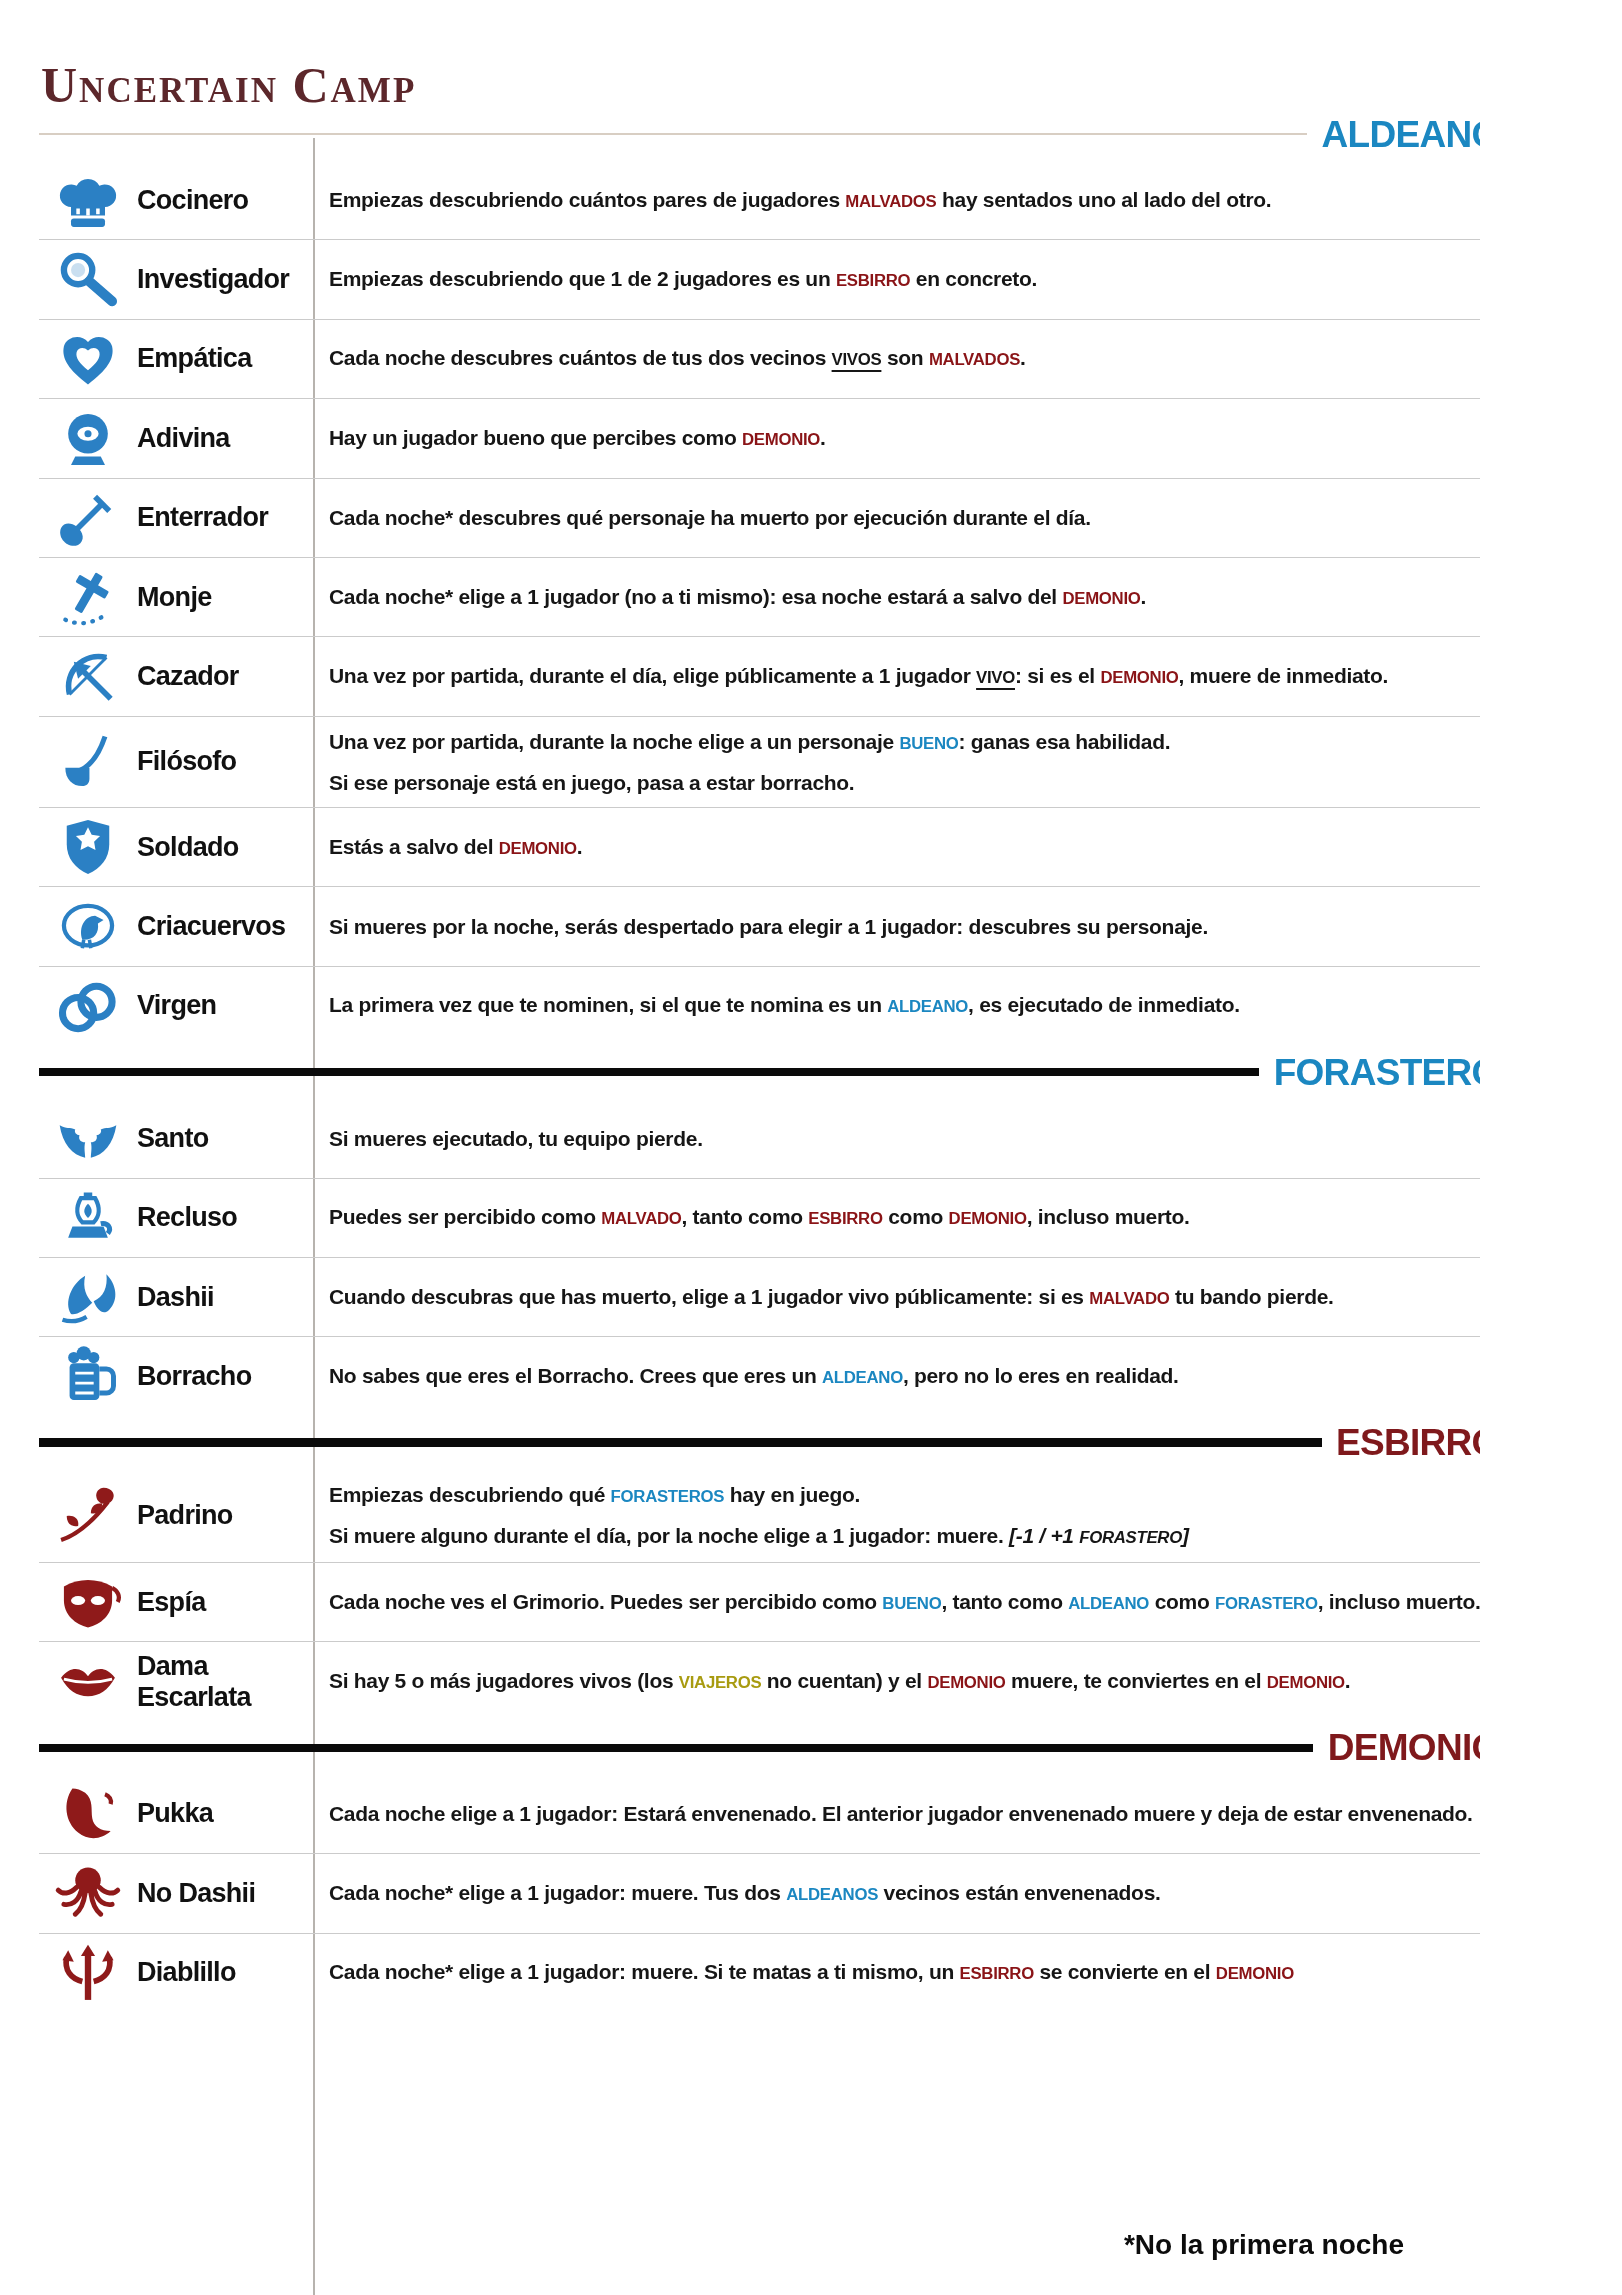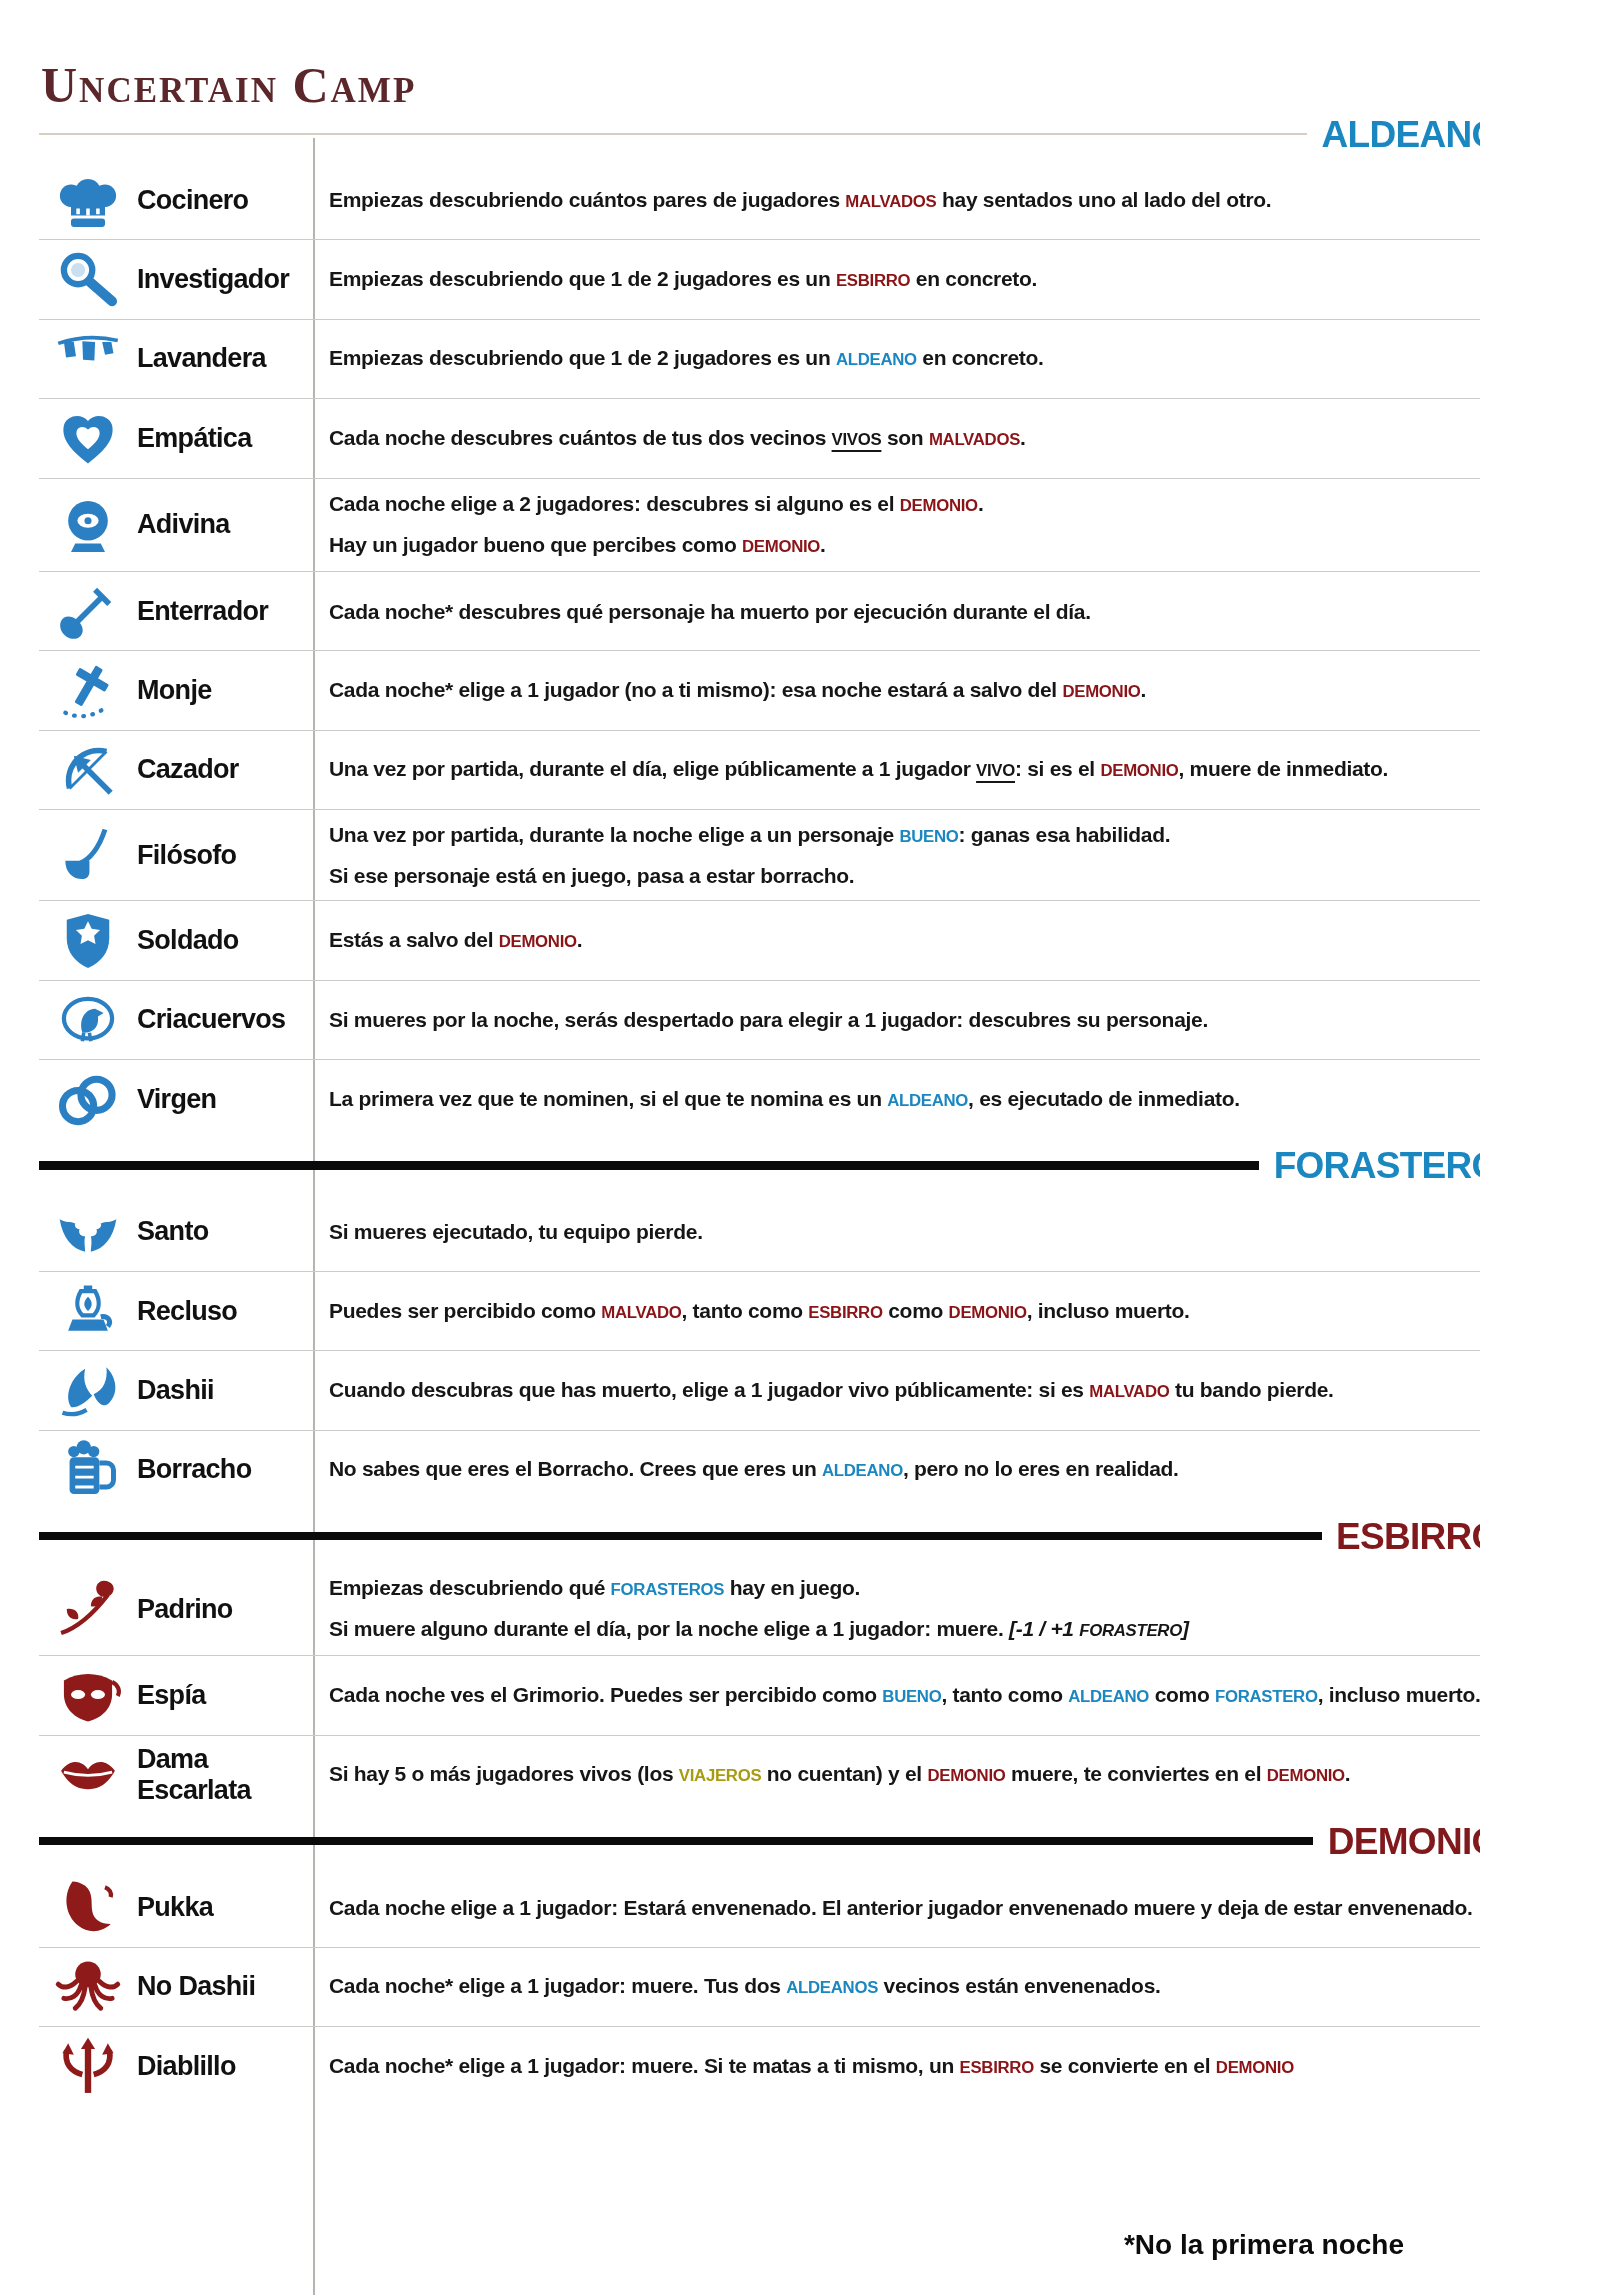--- a/index.html
+++ b/index.html
@@ -66,55 +66,40 @@
           </svg>
         </div>
         <div class="name-cell">Investigador</div>
         <div class="desc-cell">
           <div class="line">Empiezas descubriendo que 1 de 2 jugadores es un <span class="kw kw-evil">ESBIRRO</span> en concreto.</div>
         </div>
       </div>
       <div class="role-row">
         <div class="icon-cell">
           <svg viewBox="0 0 48 48" style="color:#2b80c4">
-            <path d="M3 13q21-7 42-2" fill="none" stroke="currentColor" stroke-width="2.5"></path>
-            <path d="M7 12l1.5 11l7-1l-1.5-10z" fill="currentColor"></path>
-            <path d="M20 11.5l.5 13l8 .5l.5-13z" fill="currentColor"></path>
-            <path d="M34 12l2 9l6-1l-1.5-8z" fill="currentColor"></path>
-          </svg>
-        </div>
-        <div class="name-cell">Lavandera</div>
-        <div class="desc-cell">
-          <div class="line">Empiezas descubriendo que 1 de 2 jugadores es un <span class="kw kw-good">ALDEANO</span> en concreto.</div>
-        </div>
-      </div>
-      <div class="role-row">
-        <div class="icon-cell">
-          <svg viewBox="0 0 48 48" style="color:#2b80c4">
             <path d="M24 42C11 32 5 24 7 15c2-7 12-9 17-3c5-6 15-4 17 3c2 9-4 17-17 27z" fill="currentColor"></path>
             <path d="M24 32c-6-5-9-9-8-13c1-3 5-4 8-1c3-3 7-2 8 1c1 4-2 8-8 13z" fill="#fff"></path>
           </svg>
         </div>
         <div class="name-cell">Empática</div>
         <div class="desc-cell">
           <div class="line">Cada noche descubres cuántos de tus dos vecinos <span class="kw kw-alive">VIVOS</span> son <span class="kw kw-evil">MALVADOS</span>.</div>
         </div>
       </div>
       <div class="role-row">
         <div class="icon-cell">
           <svg viewBox="0 0 48 48" style="color:#2b80c4">
             <circle cx="24" cy="21" r="14" fill="currentColor"></circle>
             <ellipse cx="24" cy="21" rx="7.5" ry="5" fill="#fff"></ellipse>
             <circle cx="24" cy="21" r="2.5" fill="currentColor"></circle>
             <path d="M15 37h18l3 6H12z" fill="currentColor"></path>
           </svg>
         </div>
         <div class="name-cell">Adivina</div>
         <div class="desc-cell">
-          <div class="line">Cada noche elige a 2 jugadores: descubres si alguno es el <span class="kw kw-evil">DEMONIO</span>.</div>
           <div class="line">Hay un jugador bueno que percibes como <span class="kw kw-evil">DEMONIO</span>.</div>
         </div>
       </div>
       <div class="role-row">
         <div class="icon-cell">
           <svg viewBox="0 0 48 48" style="color:#2b80c4">
             <path d="M12 36L34 14" stroke="currentColor" stroke-width="4"></path>
             <path d="M29 9l10 10" stroke="currentColor" stroke-width="4"></path>
             <path d="M5 31c-3 7 5 15 12 12c5-3 4-9-1-13c-4-3-9-3-11 1z" fill="currentColor"></path>
           </svg>

